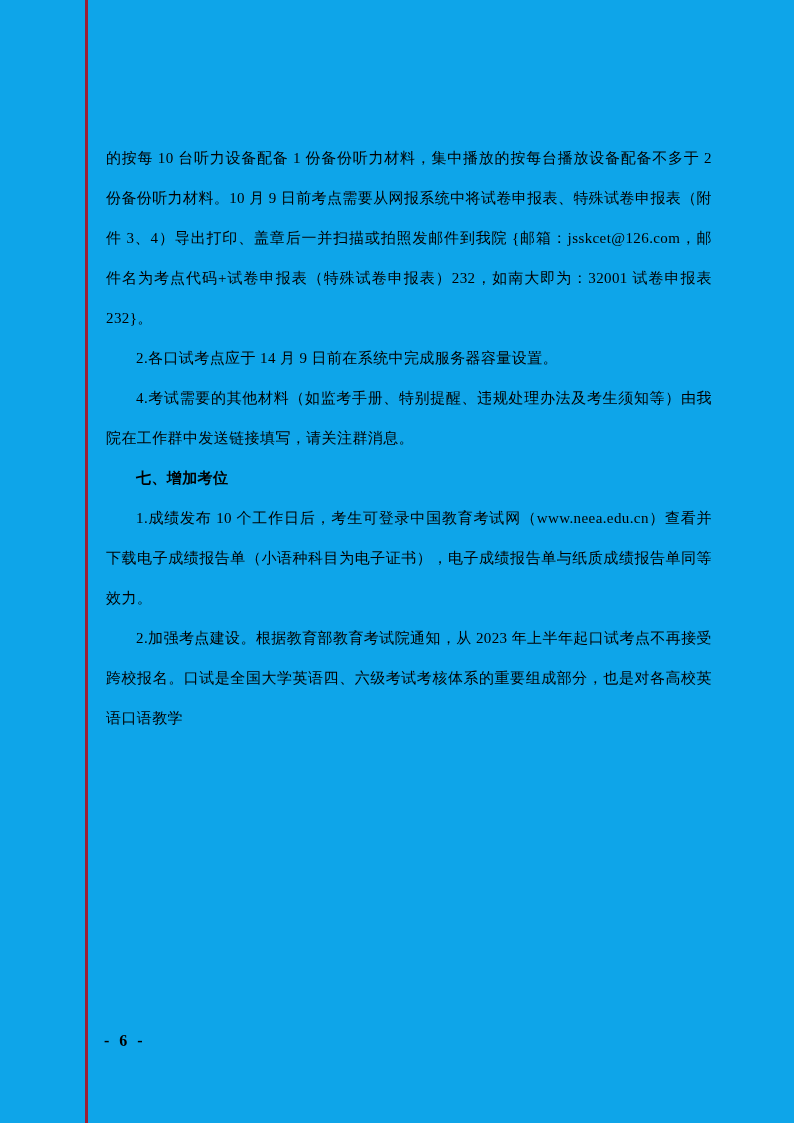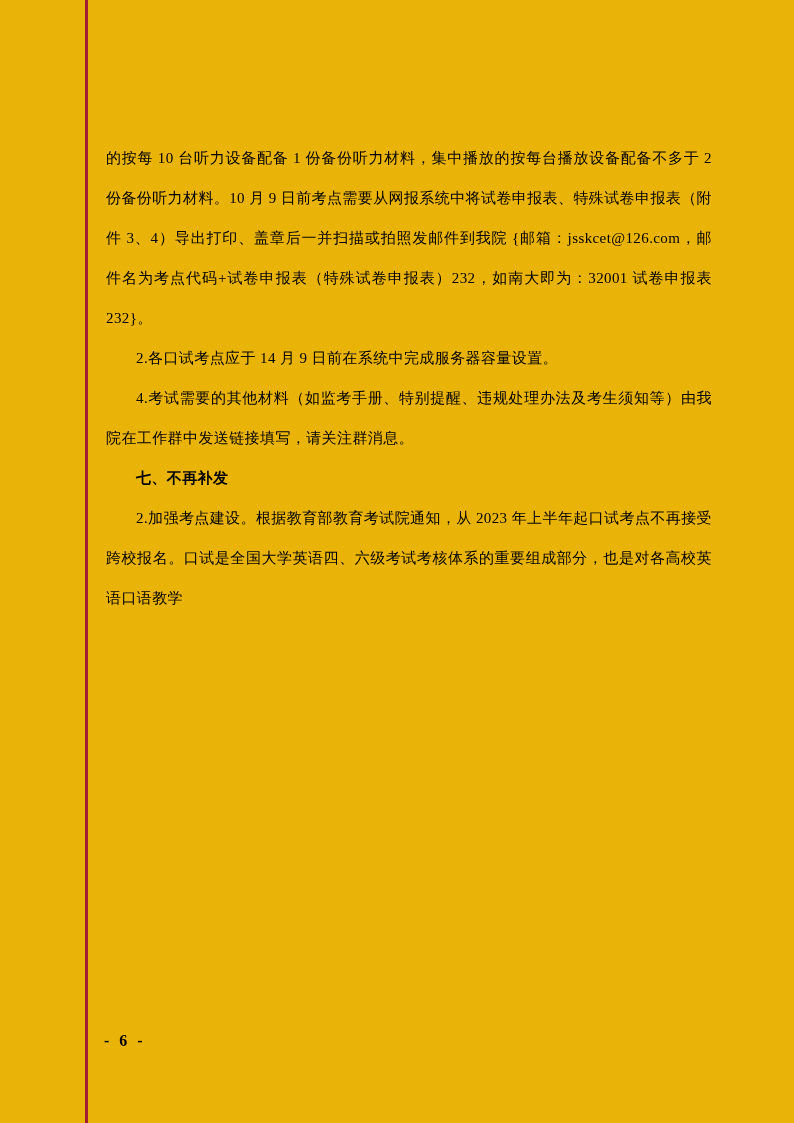--- a/index.html
+++ b/index.html
@@ -8,21 +8,21 @@
     height: 1123px;
     background: #ffffff;
     font-family: "Liberation Serif", "DejaVu Serif", serif;
     color: #000000;
     overflow: hidden;
   }
   .page {
     position: relative;
     width: 794px;
     height: 1123px;
-    background: #eab308;
+    background: #0ea5e9;
   }
   .margin-line {
     position: absolute;
     left: 85px;
     top: 0;
     width: 3px;
     height: 1123px;
     background: #9e1e33;
   }
   .content {
@@ -50,19 +50,20 @@
 </style>
 </head>
 <body style="color: rgb(0, 0, 0); background: rgb(255, 255, 255);">
 
 <div class="page">
   <div class="margin-line" style="background: rgb(158, 30, 51);"></div>
   <main class="content">
       <p class="para">的按每 10 台听力设备配备 1 份备份听力材料，集中播放的按每台播放设备配备不多于 2 份备份听力材料。10 月 9 日前考点需要从网报系统中将试卷申报表、特殊试卷申报表（附件 3、4）导出打印、盖章后一并扫描或拍照发邮件到我院 {邮箱：jsskcet@126.com，邮件名为考点代码+试卷申报表（特殊试卷申报表）232，如南大即为：32001 试卷申报表 232}。</p>
       <p class="para indent">2.各口试考点应于 14 月 9 日前在系统中完成服务器容量设置。</p>
       <p class="para indent">4.考试需要的其他材料（如监考手册、特别提醒、违规处理办法及考生须知等）由我院在工作群中发送链接填写，请关注群消息。</p>
-      <p class="para heading indent">七、不再补发</p>
+      <p class="para heading indent">七、增加考位</p>
+      <p class="para indent">1.成绩发布 10 个工作日后，考生可登录中国教育考试网（www.neea.edu.cn）查看并下载电子成绩报告单（小语种科目为电子证书），电子成绩报告单与纸质成绩报告单同等效力。</p>
       <p class="para indent">2.加强考点建设。根据教育部教育考试院通知，从 2023 年上半年起口试考点不再接受跨校报名。口试是全国大学英语四、六级考试考核体系的重要组成部分，也是对各高校英语口语教学</p>
     </main>
   <footer class="page-footer">
     <span>- 6 -</span>
   </footer>
 </div>
 
 </body></html>

